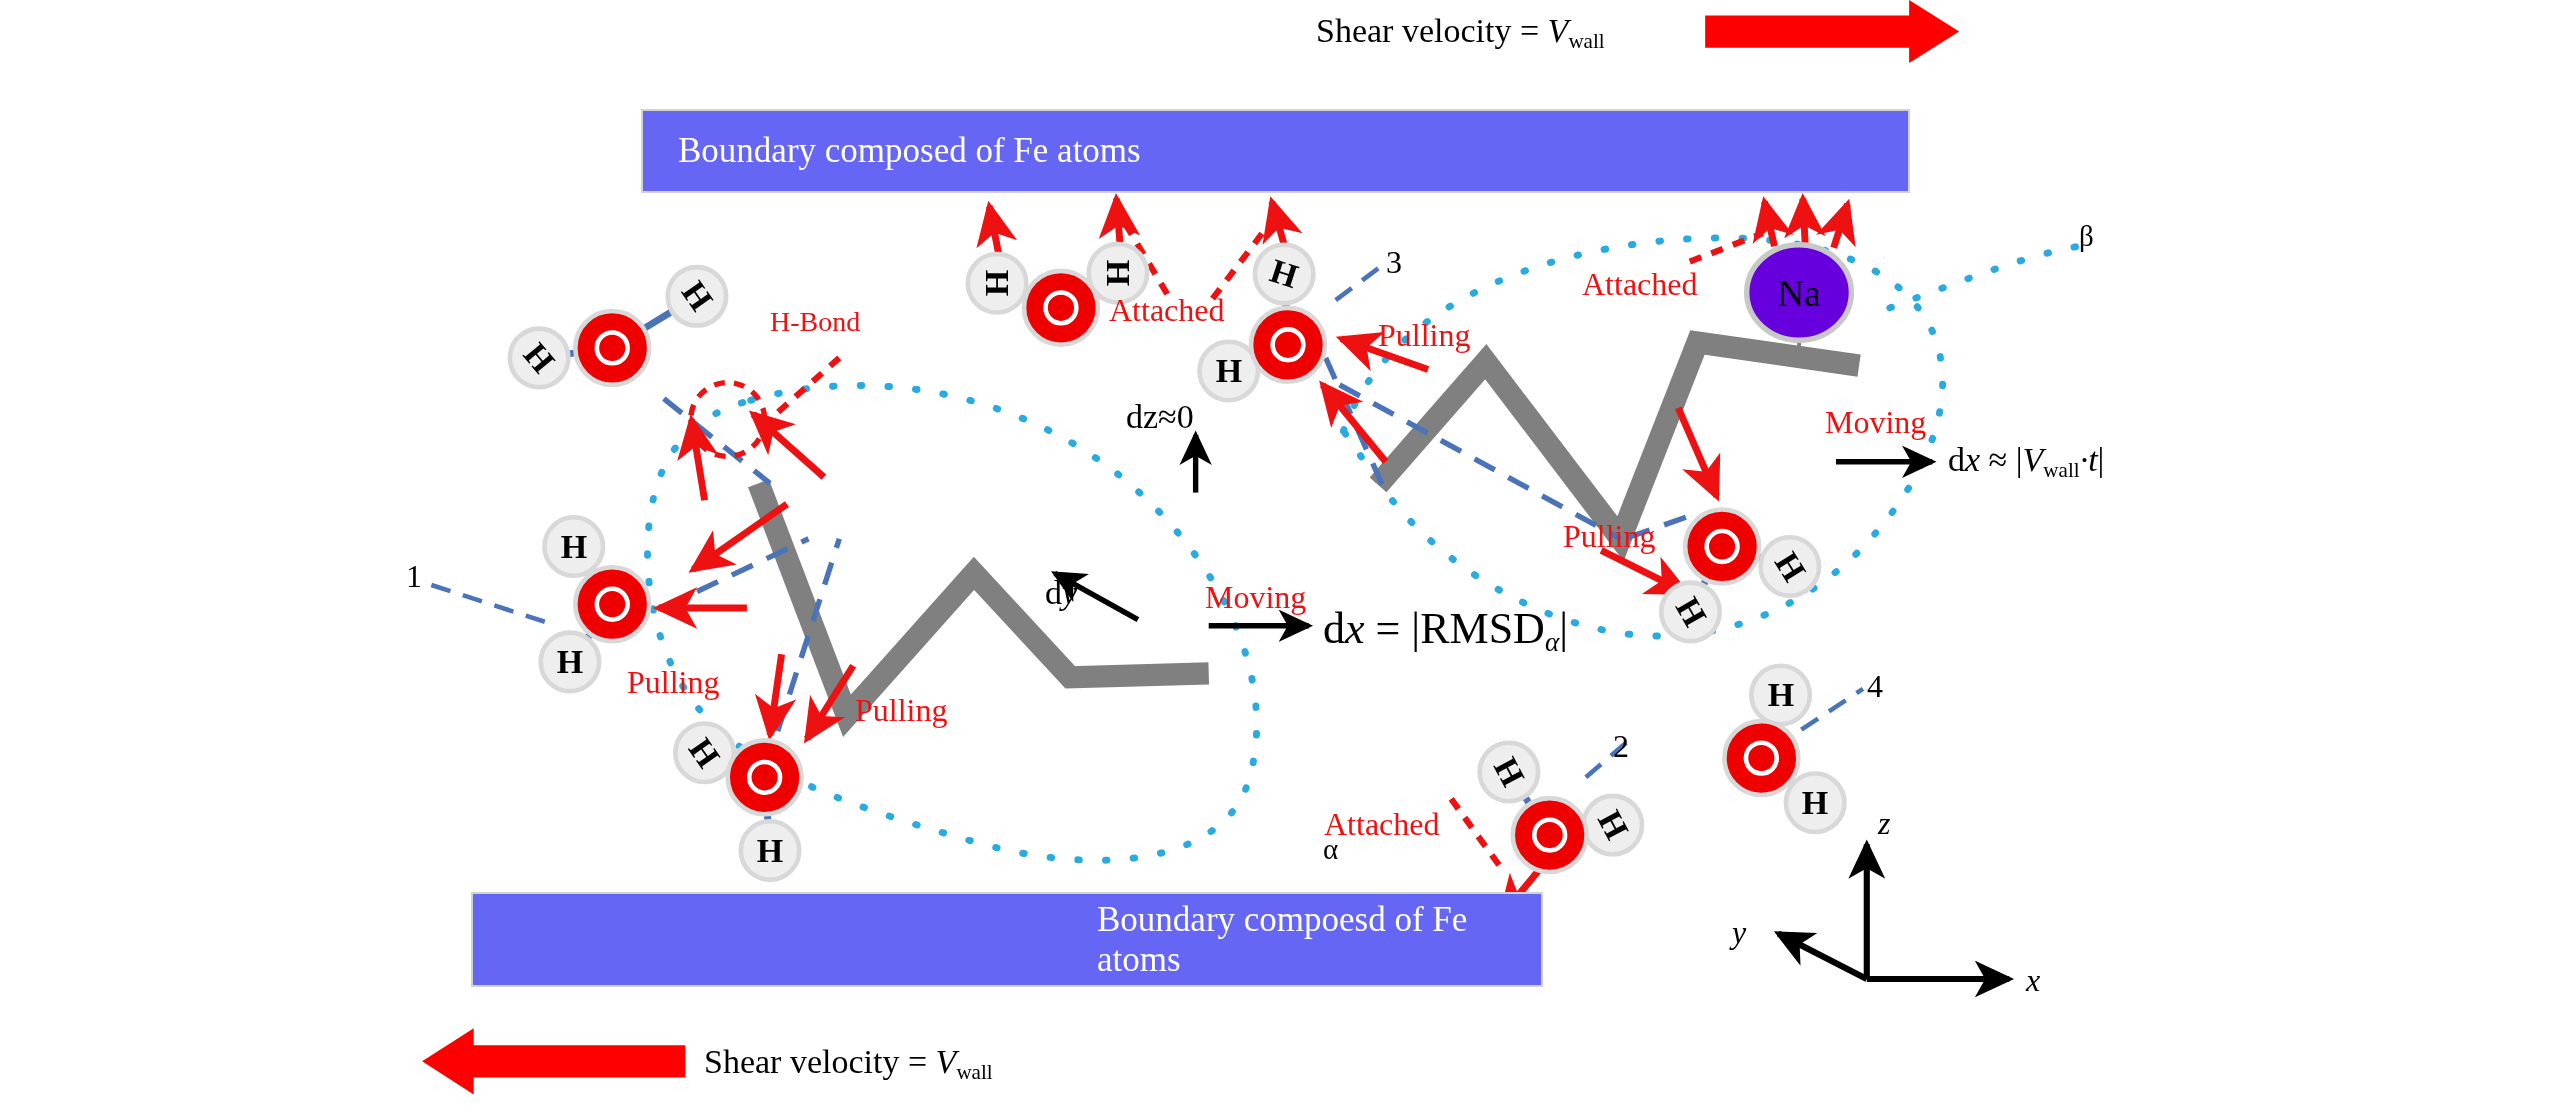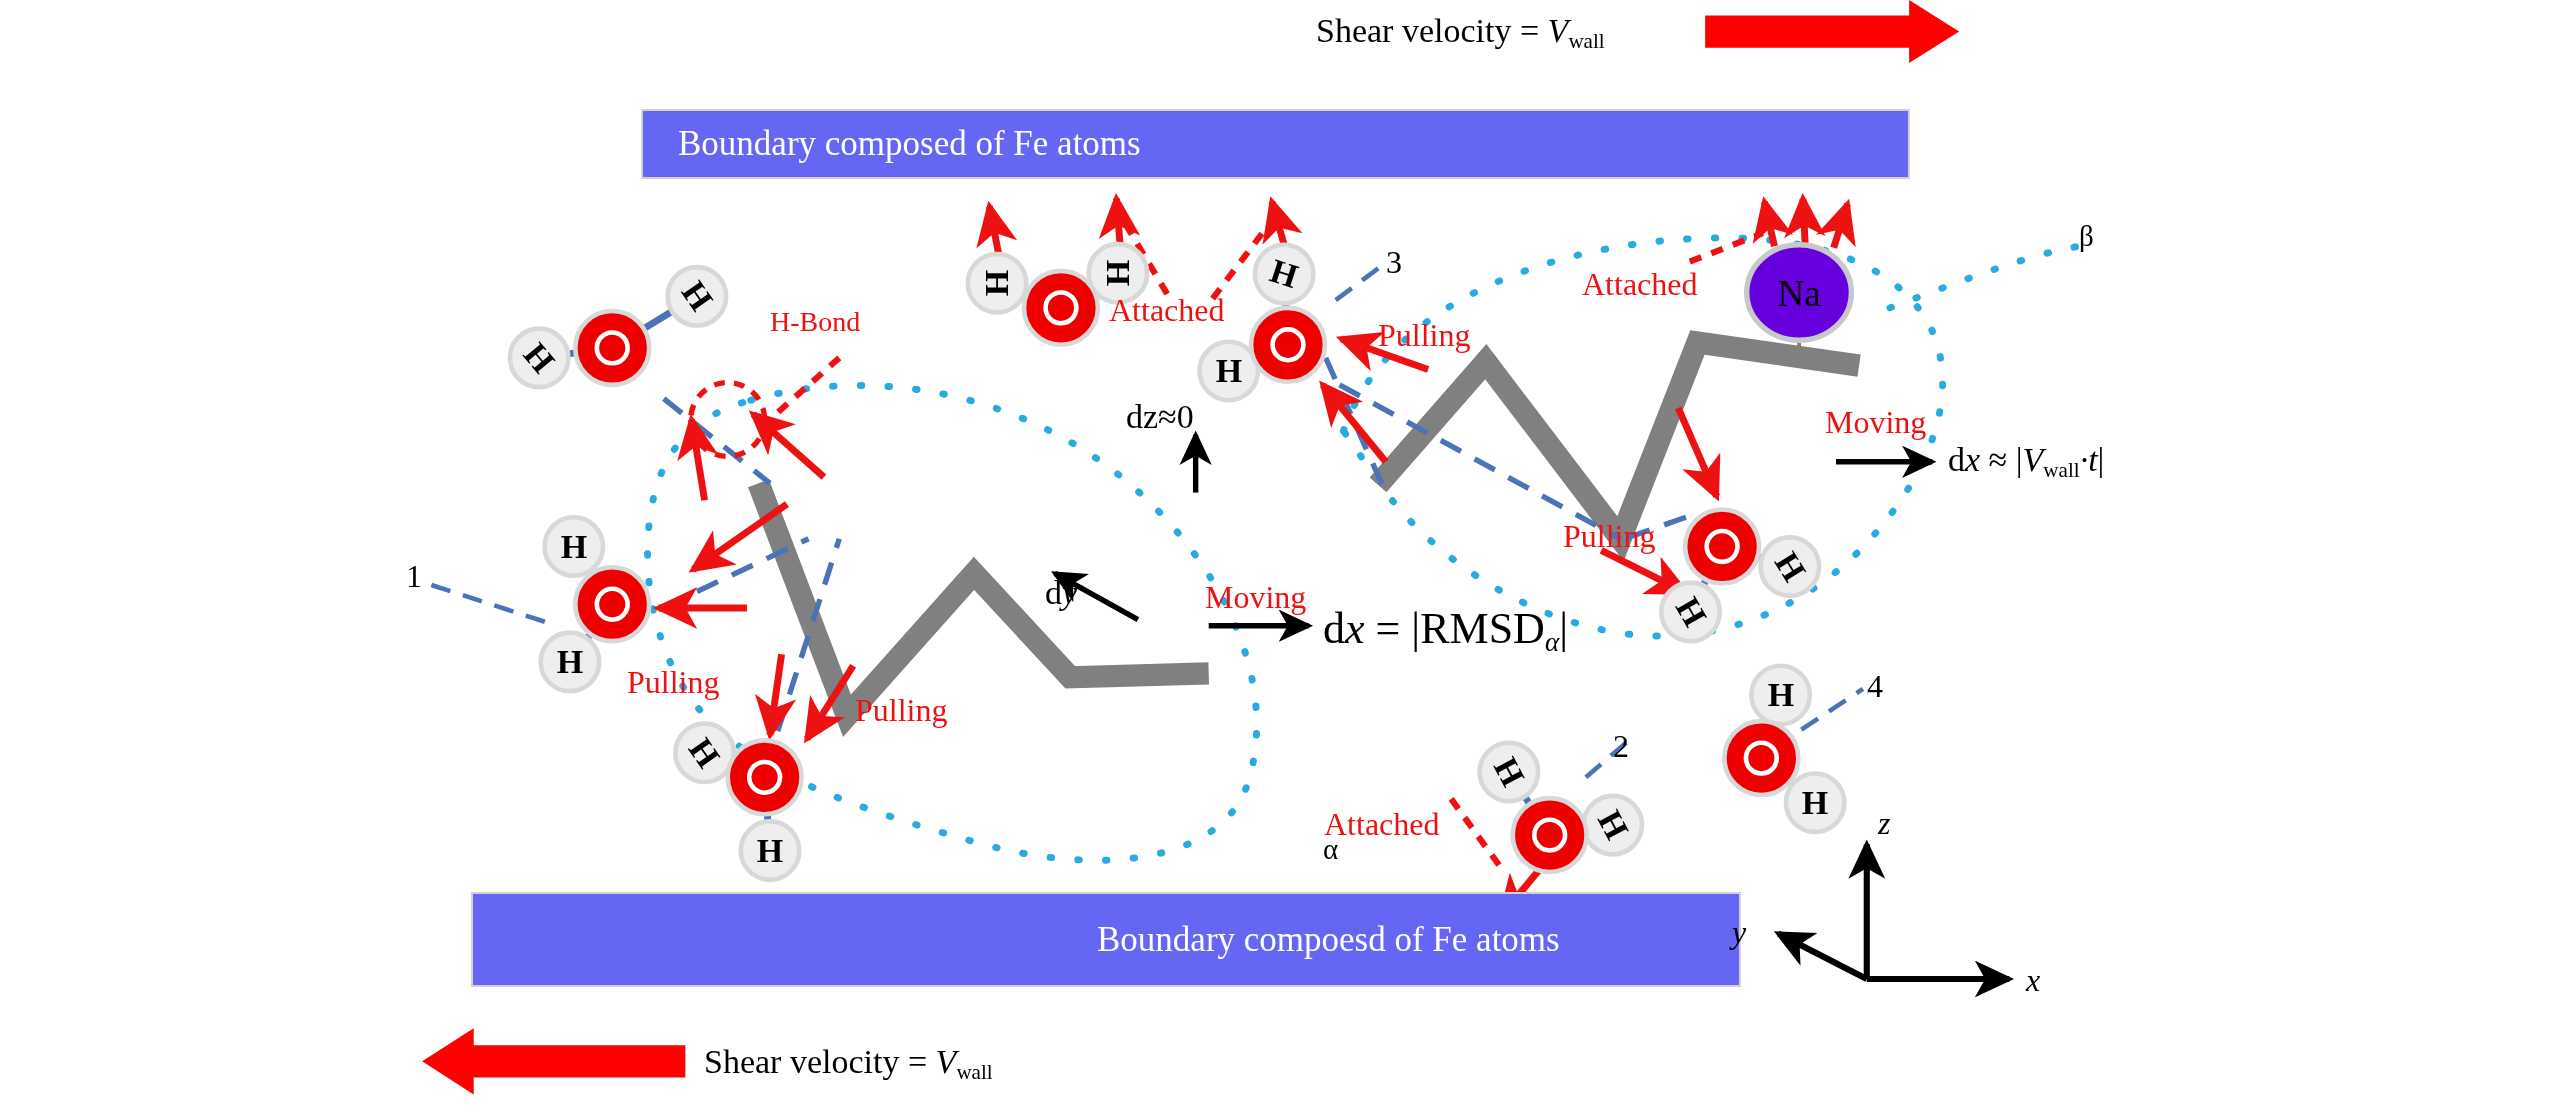--- a/index.html
+++ b/index.html
@@ -158,24 +158,24 @@
         <circle cx="2288" cy="985" r="20" fill="none" stroke="#fff" stroke-width="6"></circle>
       </g>
 
       <ellipse cx="2337" cy="380" rx="68" ry="62" fill="#6600dd" stroke="#c8c8c8" stroke-width="7"></ellipse>
     </g>
 
     <path d="M 2215,20 L 2480,20 L 2480,0 L 2545,41 L 2480,82 L 2480,62 L 2215,62 Z" fill="#ff0000"></path>
     <path d="M 890,1358 L 615,1358 L 615,1336 L 548,1379 L 615,1422 L 615,1400 L 890,1400 Z" fill="#ff0000"></path>
   </svg>
 
-  <div class="wall" style="left:641px;top:109px;width:1269px;height:70px;">
+  <div class="wall" style="left:641px;top:109px;width:1269px;height:84px;">
     <span style="margin-left:35px;">Boundary composed of Fe atoms</span>
   </div>
-  <div class="wall" style="left:471px;top:892px;width:1270px;height:95px;">
+  <div class="wall" style="left:471px;top:892px;width:1072px;height:95px;">
     <span style="margin-left:624px;">Boundary compoesd of Fe atoms</span>
   </div>
 
   <div class="txt blue-lbl" style="left:1316px;top:14px;font-size:34px;">
     <span>Shear velocity = </span><span class="ital">V</span><span class="sub">wall</span>
   </div>
 
   <div class="txt blue-lbl" style="left:704px;top:1045px;font-size:34px;">
     <span>Shear velocity = </span><span class="ital">V</span><span class="sub">wall</span>
   </div>

